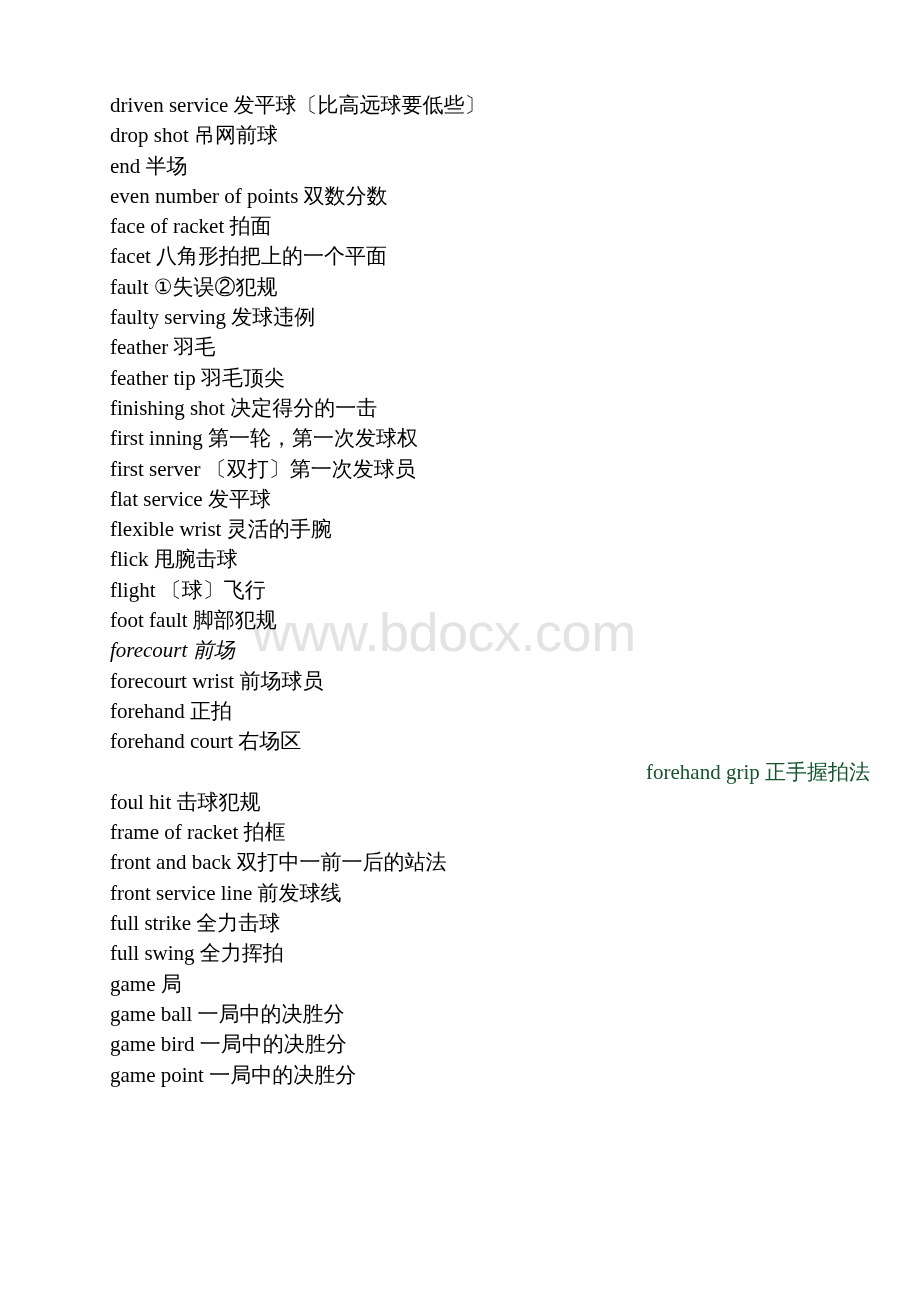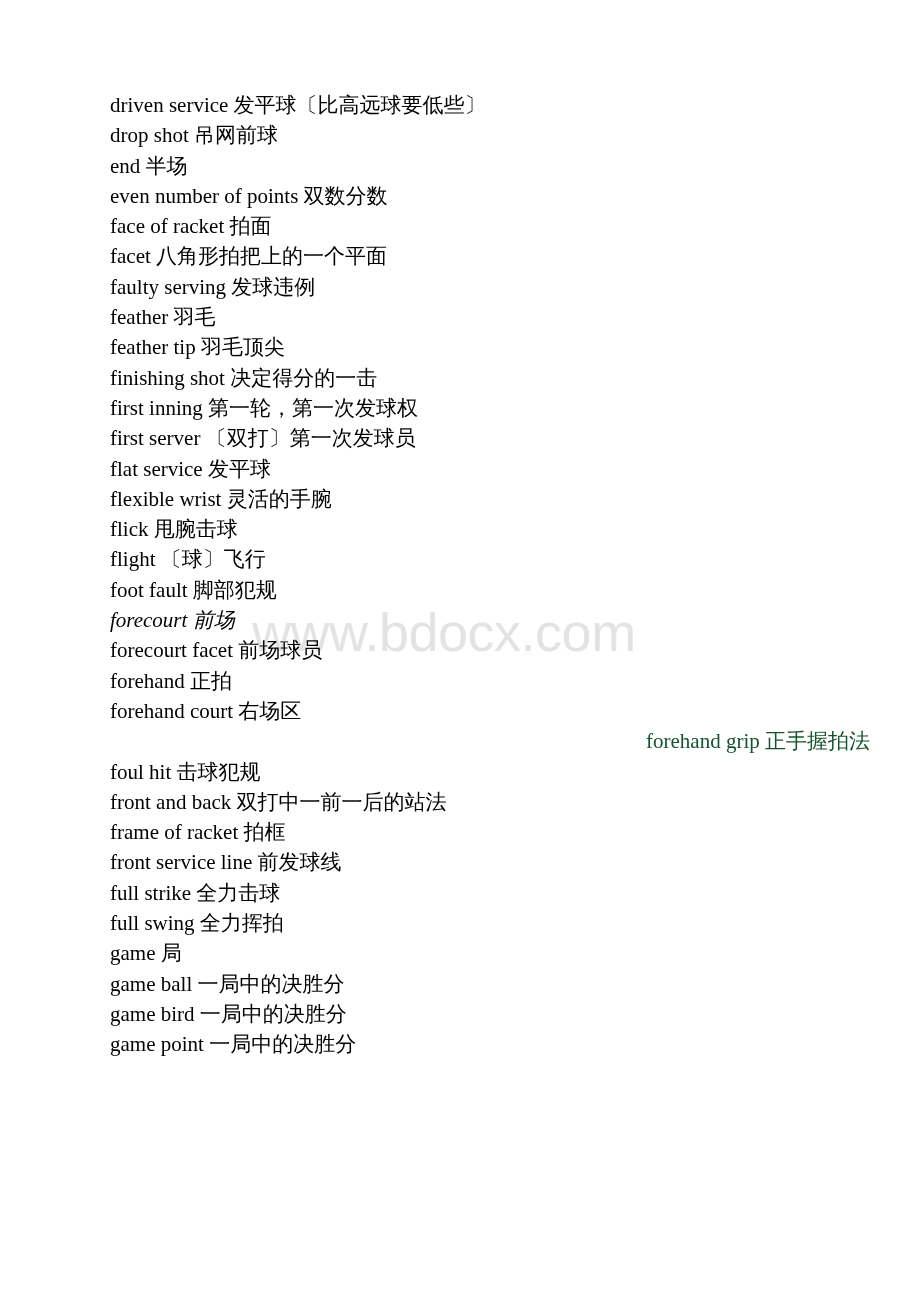--- a/index.html
+++ b/index.html
@@ -66,39 +66,40 @@
 
   <div class="watermark" style="color: rgb(227, 227, 227);">www.bdocx.com</div>
 
   <div class="glossary">
       <div class="entry" style="color: rgb(0, 0, 0);">driven service 发平球〔比高远球要低些〕</div>
       <div class="entry" style="color: rgb(0, 0, 0);">drop shot 吊网前球</div>
       <div class="entry" style="color: rgb(0, 0, 0);">end 半场</div>
       <div class="entry" style="color: rgb(0, 0, 0);">even number of points 双数分数</div>
       <div class="entry" style="color: rgb(0, 0, 0);">face of racket 拍面</div>
       <div class="entry" style="color: rgb(0, 0, 0);">facet 八角形拍把上的一个平面</div>
+      <div class="entry" style="color: rgb(0, 0, 0);">fault ①失误②犯规</div>
       <div class="entry" style="color: rgb(0, 0, 0);">faulty serving 发球违例</div>
       <div class="entry" style="color: rgb(0, 0, 0);">feather 羽毛</div>
       <div class="entry" style="color: rgb(0, 0, 0);">feather tip 羽毛顶尖</div>
       <div class="entry" style="color: rgb(0, 0, 0);">finishing shot 决定得分的一击</div>
       <div class="entry" style="color: rgb(0, 0, 0);">first inning 第一轮，第一次发球权</div>
       <div class="entry" style="color: rgb(0, 0, 0);">first server 〔双打〕第一次发球员</div>
       <div class="entry" style="color: rgb(0, 0, 0);">flat service 发平球</div>
       <div class="entry" style="color: rgb(0, 0, 0);">flexible wrist 灵活的手腕</div>
       <div class="entry" style="color: rgb(0, 0, 0);">flick 甩腕击球</div>
       <div class="entry" style="color: rgb(0, 0, 0);">flight 〔球〕飞行</div>
       <div class="entry" style="color: rgb(0, 0, 0);">foot fault 脚部犯规</div>
       <div class="entry" style="color: rgb(0, 0, 0); font-style: italic;">forecourt 前场</div>
-      <div class="entry" style="color: rgb(0, 0, 0);">forecourt facet 前场球员</div>
+      <div class="entry" style="color: rgb(0, 0, 0);">forecourt wrist 前场球员</div>
       <div class="entry" style="color: rgb(0, 0, 0);">forehand 正拍</div>
       <div class="entry" style="color: rgb(0, 0, 0);">forehand court 右场区</div>
       <div class="entry" style="color: #14532d; text-align: right;">forehand grip 正手握拍法</div>
       <div class="entry" style="color: rgb(0, 0, 0);">foul hit 击球犯规</div>
+      <div class="entry" style="color: rgb(0, 0, 0);">frame of racket 拍框</div>
       <div class="entry" style="color: rgb(0, 0, 0);">front and back 双打中一前一后的站法</div>
-      <div class="entry" style="color: rgb(0, 0, 0);">frame of racket 拍框</div>
       <div class="entry" style="color: rgb(0, 0, 0);">front service line 前发球线</div>
       <div class="entry" style="color: rgb(0, 0, 0);">full strike 全力击球</div>
       <div class="entry" style="color: rgb(0, 0, 0);">full swing 全力挥拍</div>
       <div class="entry" style="color: rgb(0, 0, 0);">game 局</div>
       <div class="entry" style="color: rgb(0, 0, 0);">game ball 一局中的决胜分</div>
       <div class="entry" style="color: rgb(0, 0, 0);">game bird 一局中的决胜分</div>
       <div class="entry" style="color: rgb(0, 0, 0);">game point 一局中的决胜分</div>
     </div>
 
 </div>

